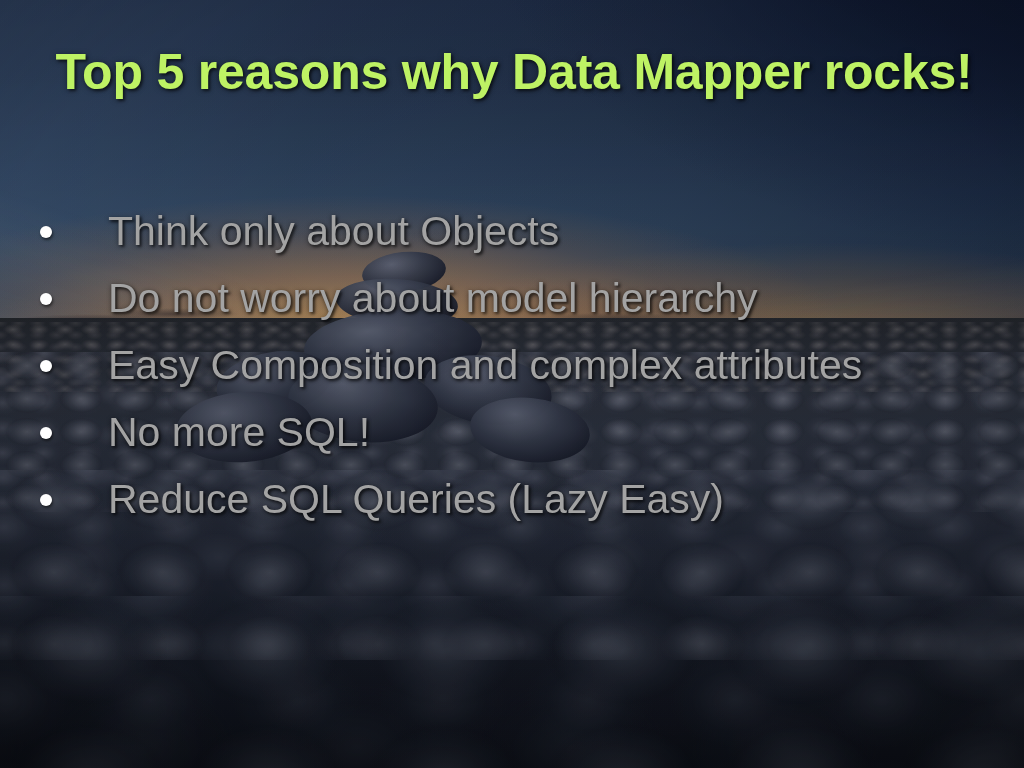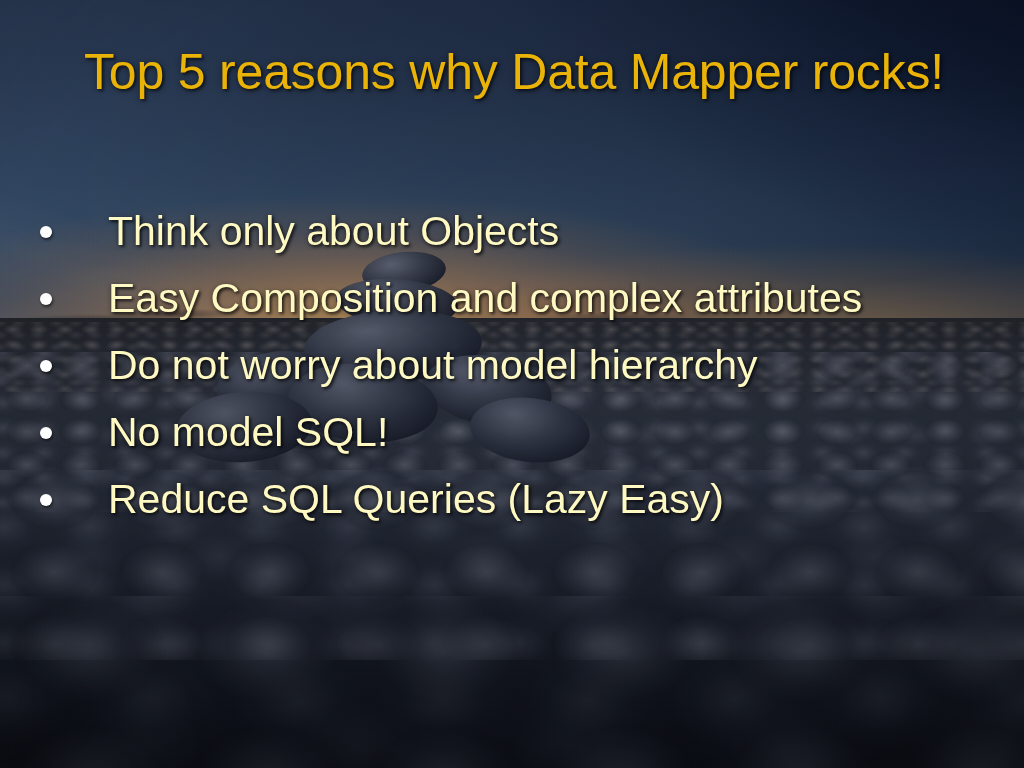--- a/index.html
+++ b/index.html
@@ -194,23 +194,23 @@
     width: 1024px;
     height: 768px;
   }
 
   .slide-title {
     position: absolute;
     left: 40px;
     top: 46px;
     width: 948px;
     text-align: center;
-    color: #eab308;
+    color: #bef264;
     font-size: 50px;
-    font-weight: normal;
+    font-weight: bold;
     letter-spacing: -0.2px;
     line-height: 1.06;
     white-space: nowrap;
     text-shadow:
       2px 2px 3px rgba(0,0,0,0.55),
       0 1px 6px rgba(0,0,0,0.40);
   }
 
   .bullet-list {
     position: absolute;
@@ -219,21 +219,21 @@
     width: 970px;
     list-style: none;
     margin: 0;
     padding: 0;
   }
 
   .bullet-item {
     position: relative;
     height: 67px;
     padding-left: 74px;
-    color: #fef9c3;
+    color: #a3a3a3;
     font-size: 41px;
     font-weight: normal;
     line-height: 67px;
     white-space: nowrap;
     text-shadow:
       2px 2px 3px rgba(0,0,0,0.62),
       0 1px 5px rgba(0,0,0,0.45);
   }
 
   .bullet-marker {
@@ -280,29 +280,29 @@
 
     <div class="slide-title">Top 5 reasons why Data Mapper rocks!</div>
 
     <ul class="bullet-list">
       <li class="bullet-item">
         <span class="bullet-marker"></span>
         <span>Think only about Objects</span>
       </li>
       <li class="bullet-item">
         <span class="bullet-marker"></span>
+        <span>Do not worry about model hierarchy</span>
+      </li>
+      <li class="bullet-item">
+        <span class="bullet-marker"></span>
         <span>Easy Composition and complex attributes</span>
       </li>
       <li class="bullet-item">
         <span class="bullet-marker"></span>
-        <span>Do not worry about model hierarchy</span>
-      </li>
-      <li class="bullet-item">
-        <span class="bullet-marker"></span>
-        <span>No model SQL!</span>
+        <span>No more SQL!</span>
       </li>
       <li class="bullet-item">
         <span class="bullet-marker"></span>
         <span>Reduce SQL Queries (Lazy Easy)</span>
       </li>
     </ul>
 
   </div>
 </div>
 

